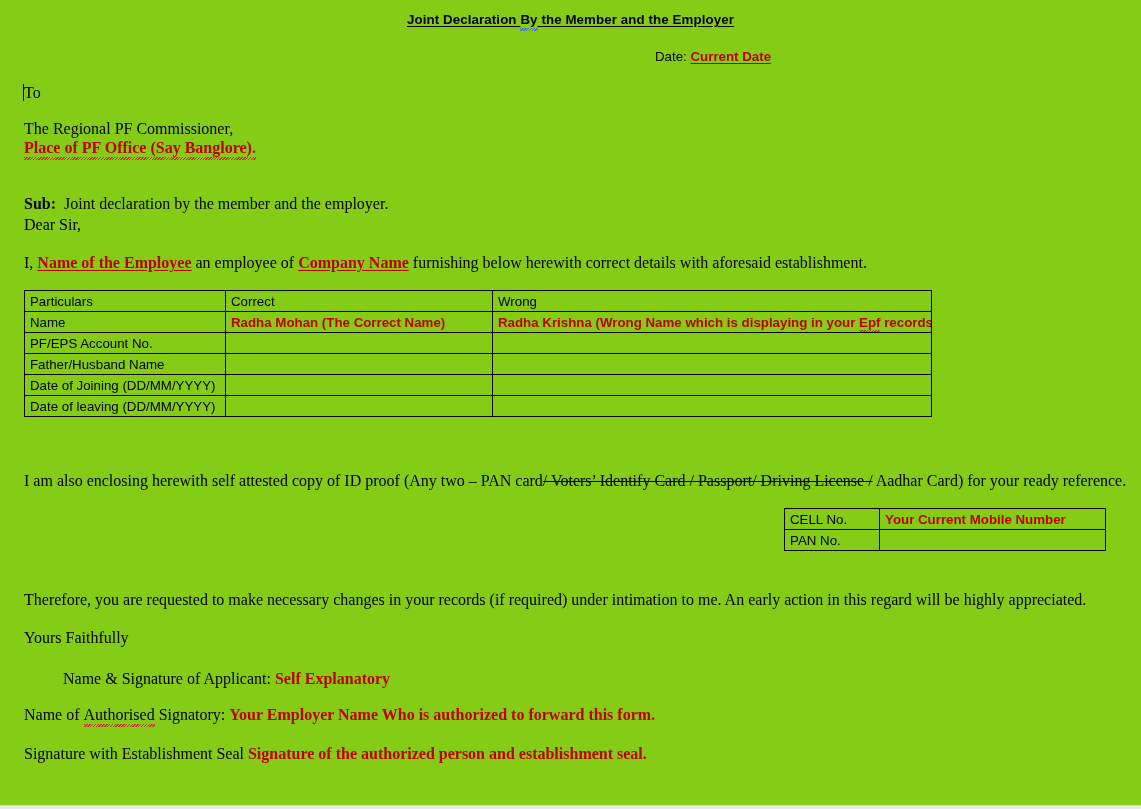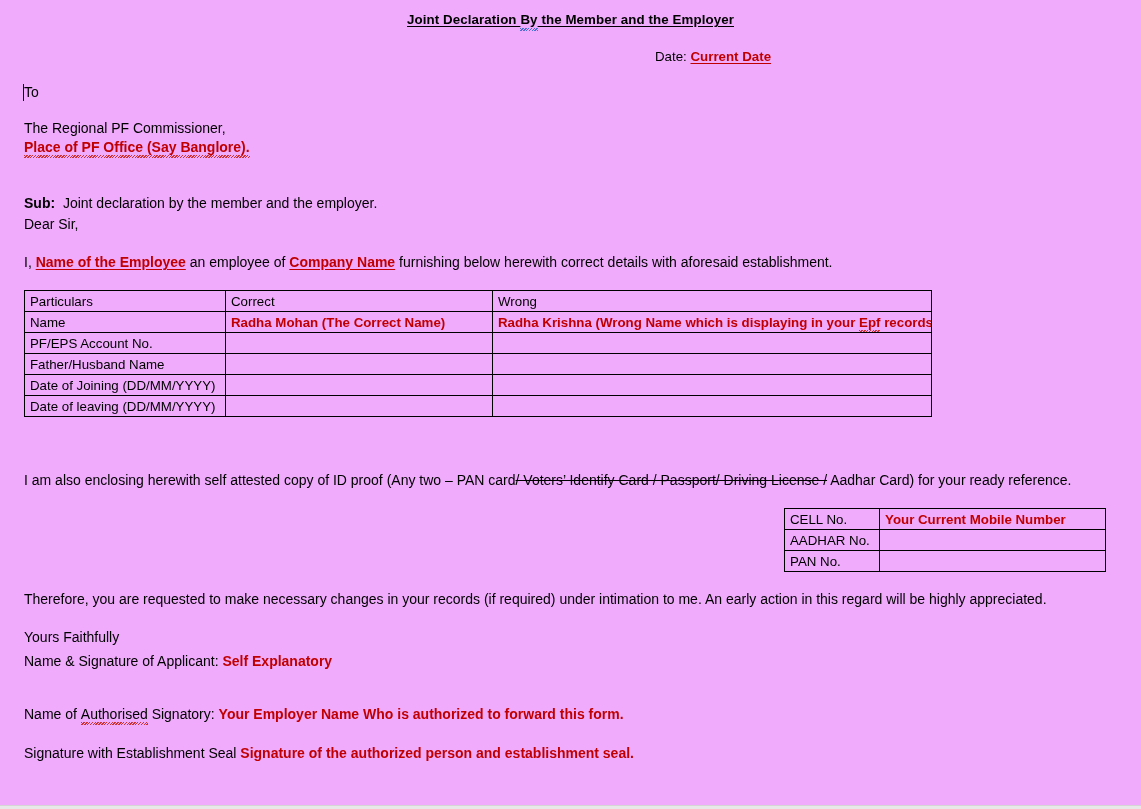--- a/index.html
+++ b/index.html
@@ -12,21 +12,21 @@
     height: 809px;
     position: relative;
     font-family: "Liberation Sans", sans-serif;
     font-size: 13.3px;
     color: #000000;
     overflow: hidden;
   }
   .page {
     position: absolute;
     inset: 0;
-    background: #f0abfc;
+    background: #84cc16;
     padding-left: 24px;
   }
   .page-bottom-edge {
     position: absolute;
     left: 0;
     right: 0;
     bottom: 0;
     height: 3px;
     background: #e8e8e8;
     border-top: 1px solid #d5d5d5;
@@ -77,22 +77,23 @@
   }
   .red-b {
     color: #c00000;
     font-weight: bold;
   }
 
   
   .tline {
     position: absolute;
     left: 24px;
-    font-size: 14px;
+    font-size: 16px;
     white-space: nowrap;
+    font-family: Liberation Serif, serif;
   }
   .caret {
     position: absolute;
     left: 23px;
     top: 84px;
     width: 1px;
     height: 17px;
     background: #000;
   }
   .lbl-bold { font-weight: bold; }
@@ -234,35 +235,31 @@
     <colgroup>
       <col style="width:95px">
       <col style="width:226px">
     </colgroup>
     <tbody>
       <tr>
         <td>CELL No.</td>
         <td class="cell-red">Your Current Mobile Number</td>
       </tr>
       <tr>
-        <td>AADHAR No.</td>
-        <td></td>
-      </tr>
-      <tr>
         <td>PAN No.</td>
         <td></td>
       </tr>
     </tbody>
   </table>
 
   <div class="tline" style="top:591px;">Therefore, you are requested to make necessary changes in your records (if required) under intimation to me. An early action in this regard will be highly appreciated.</div>
 
   <div class="tline" style="top:629px;">Yours Faithfully</div>
 
-  <div class="tline" style="top:653px;">
+  <div class="tline" style="top:670px;margin-left:39px;">
     <span>Name &amp; Signature of Applicant: </span><span class="red-b">Self Explanatory</span>
   </div>
 
   <div class="tline" style="top:745px;">
     <span>Signature with Establishment Seal </span><span class="red-b">Signature of the authorized person and establishment seal.</span>
   </div>
 
   <div class="tline" style="top:706px;">
     <span>Name of </span><span class="spell">Authorised</span><span> Signatory: </span><span class="red-b">Your Employer Name Who is authorized to forward this form.</span>
   </div>

